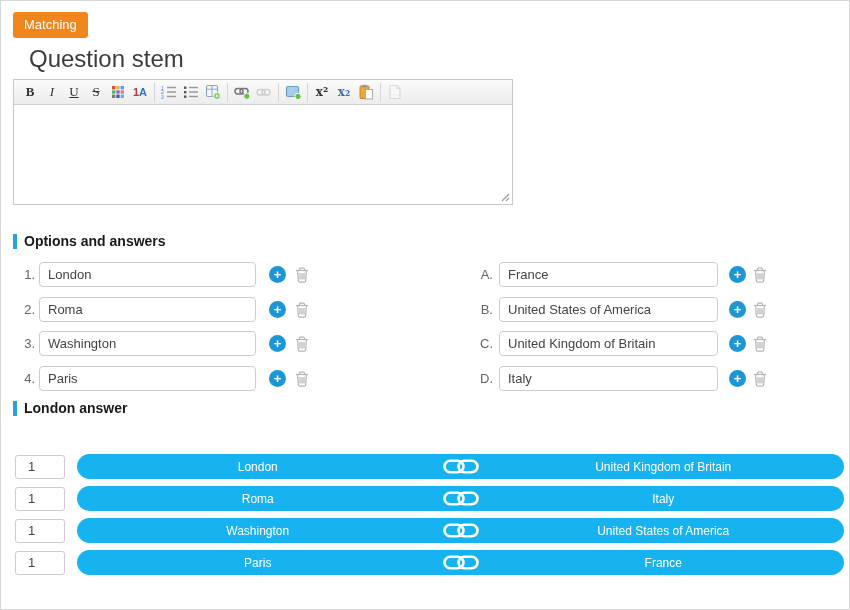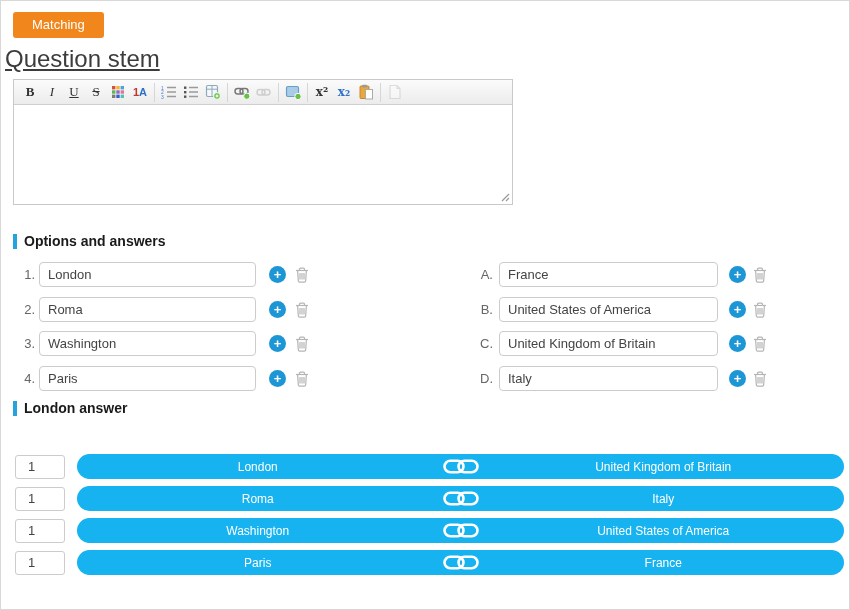--- a/index.html
+++ b/index.html
@@ -3,25 +3,25 @@
 <meta charset="utf-8">
 <style>
   * { margin:0; padding:0; box-sizing:border-box; }
   html,body { background:#fff; }
   body { font-family:"Liberation Sans", sans-serif; }
   .page { position:relative; width:850px; height:610px; background:#fff;
           border:1px solid #d8d8d8; overflow:hidden; }
 
   
   .badge { position:absolute; left:12px; top:11px; background:#f0861c; color:#fff;
-           font-size:13px; line-height:26px; padding:0 19px; border-radius:3px; }
-
-  
-  .stem-title { position:absolute; left:4px; top:44px; font-size:24px; font-weight:400;
-                color:#3c3c3c;text-decoration:underline; }
+           font-size:13px; line-height:26px; padding:0 11px; border-radius:3px; }
+
+  
+  .stem-title { position:absolute; left:28px; top:44px; font-size:24px; font-weight:400;
+                color:#3c3c3c; }
 
   
   .editor { position:absolute; left:12px; top:78px; width:500px; height:126px;
             border:1px solid #c9c9c9; background:#fff; }
   .toolbar { height:25px; display:flex; align-items:center; padding:0 2px;
              background:linear-gradient(#fbfbfb,#ececec); border-bottom:1px solid #cfcfcf; }
   .tgroup { display:flex; align-items:center; height:19px; padding:0 3px;
             border-right:1px solid #d6d6d6; }
   .tgroup:last-child { border-right:none; }
   .tbtn { width:22px; height:19px; display:flex; align-items:center; justify-content:center;

